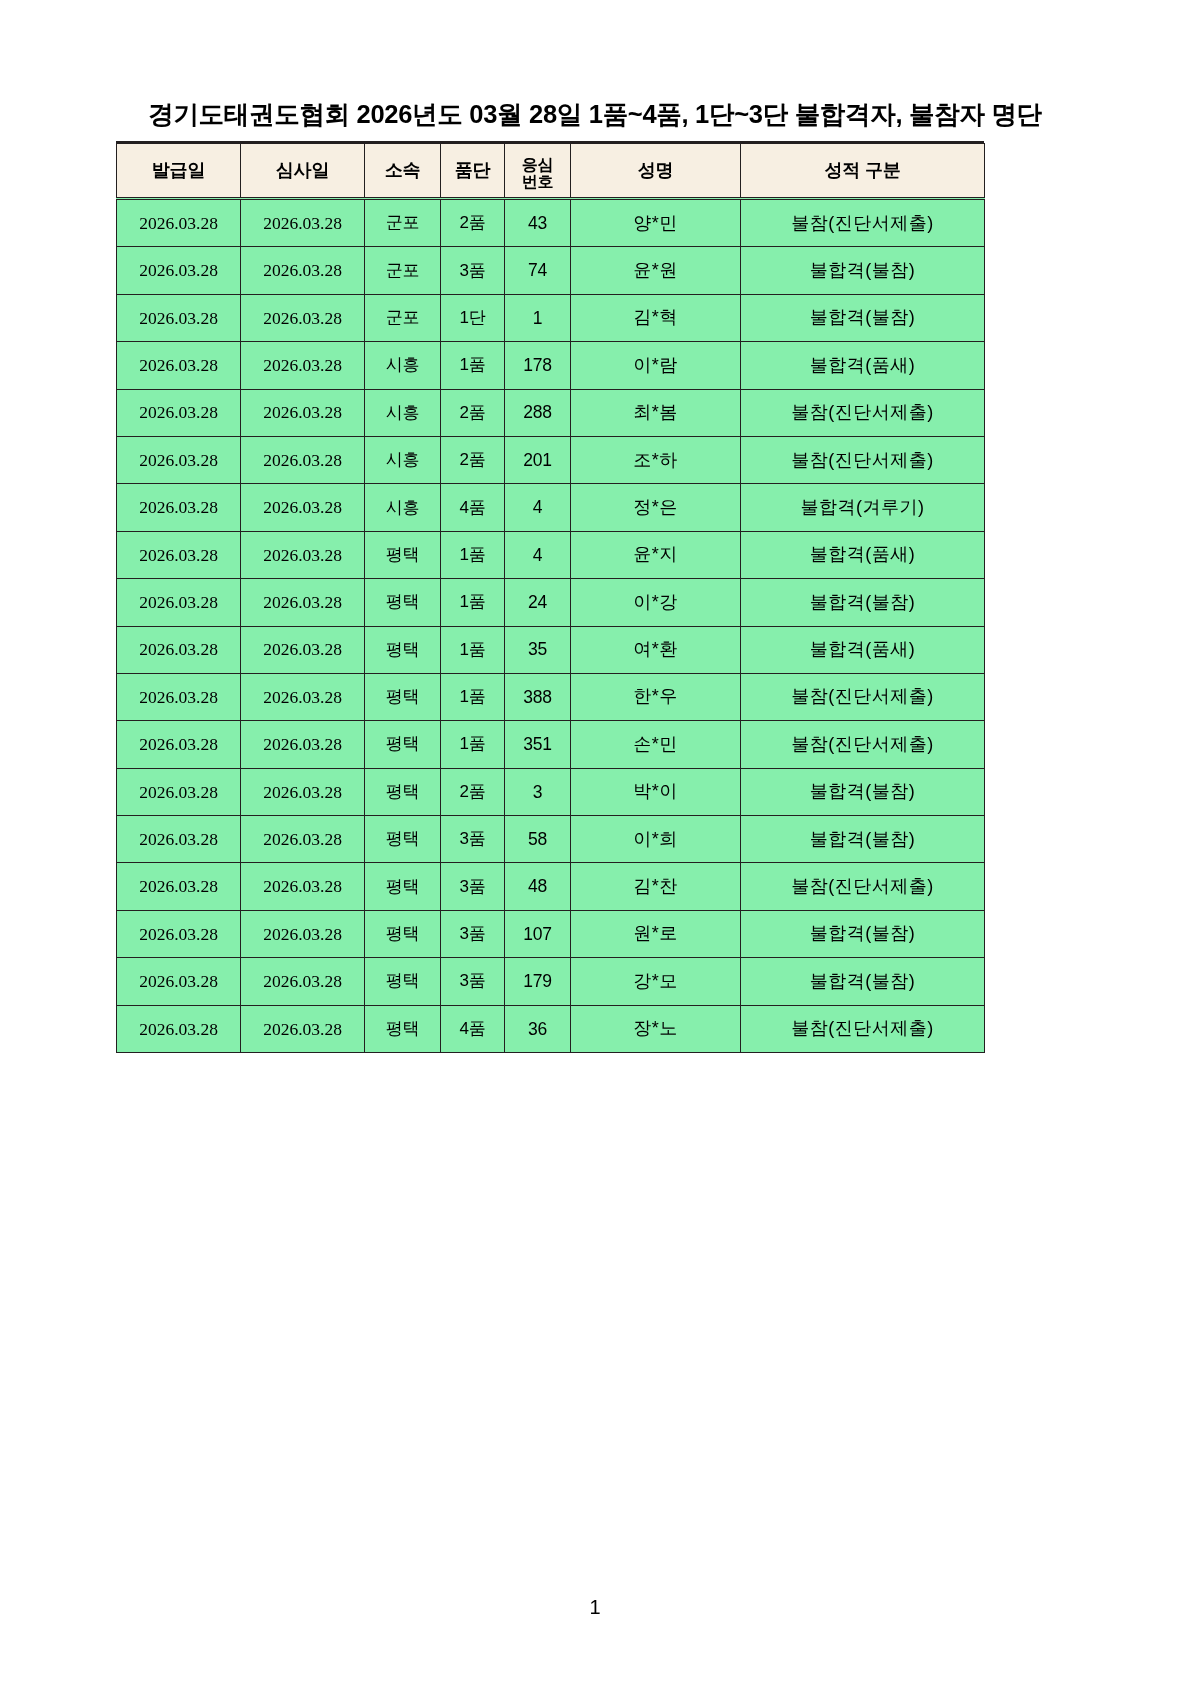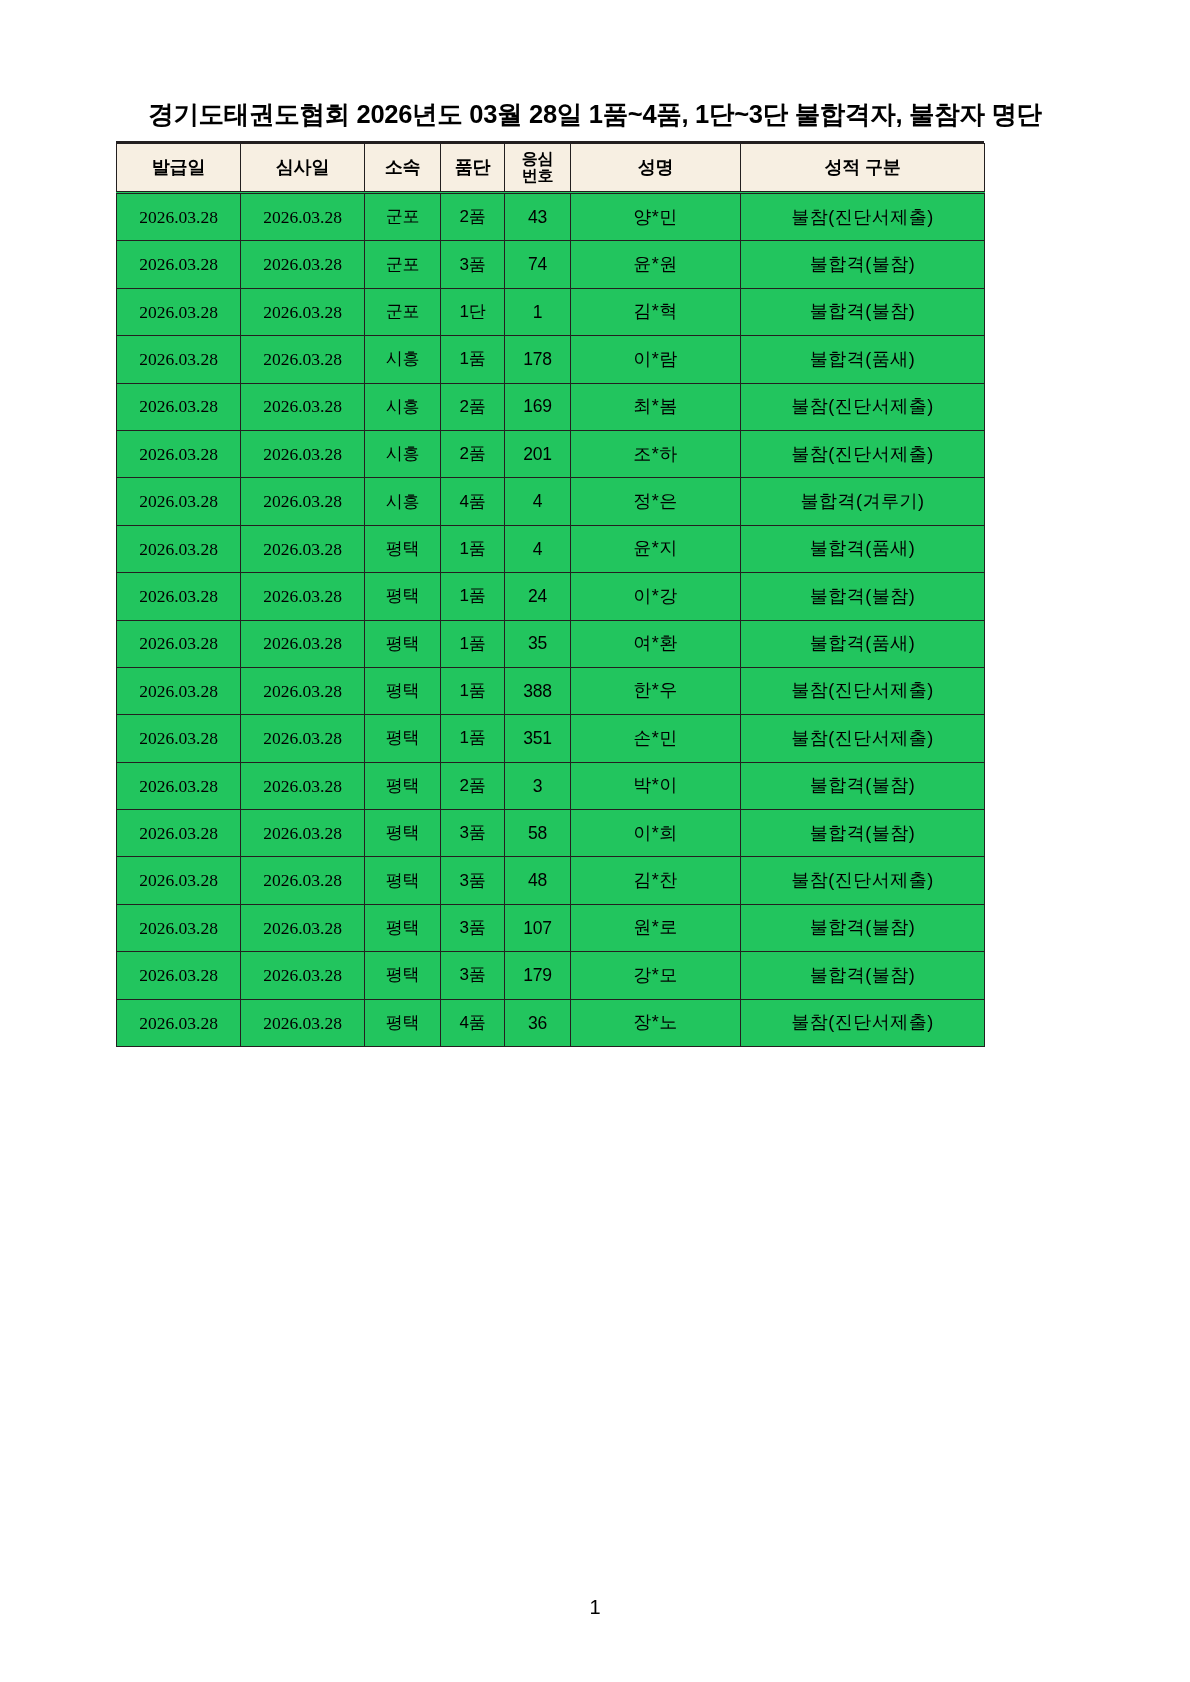--- a/index.html
+++ b/index.html
@@ -36,21 +36,21 @@
   .table-wrap {
     position: absolute;
     top: 143px;
     left: 116px;
     width: 868px;
   }
   table.roster {
     border-collapse: collapse;
     table-layout: fixed;
     width: 868px;
-    background: #22c55e;
+    background: #86efac;
   }
   table.roster col.c-issue   { width: 124px; }
   table.roster col.c-exam    { width: 124px; }
   table.roster col.c-branch  { width:  76px; }
   table.roster col.c-grade   { width:  64px; }
   table.roster col.c-number  { width:  66px; }
   table.roster col.c-name    { width: 170px; }
   table.roster col.c-result  { width: 244px; }
 
   table.roster th,
@@ -69,21 +69,21 @@
     background: #f7efe2;
     height: 46px;
     font-size: 18px;
     font-weight: bold;
     letter-spacing: -0.2px;
     border-bottom: 3px double #231f20;
   }
   table.roster thead th.two-line {
     font-size: 16px;
     line-height: 1.05;
-    padding-top: 1px;
+    padding-top: 7px;
   }
   table.roster thead th.two-line span {
     display: block;
   }
   table.roster tbody td {
     height: 46.4px;
     font-weight: normal;
     letter-spacing: -0.2px;
   }
   table.roster tbody td.cell-date {
@@ -186,21 +186,21 @@
             <td class="cell-text">1품</td>
             <td class="cell-num">178</td>
             <td class="cell-name">이*람</td>
             <td class="cell-result">불합격(품새)</td>
           </tr>
           <tr>
             <td class="cell-date">2026.03.28</td>
             <td class="cell-date">2026.03.28</td>
             <td class="cell-text">시흥</td>
             <td class="cell-text">2품</td>
-            <td class="cell-num">169</td>
+            <td class="cell-num">288</td>
             <td class="cell-name">최*봄</td>
             <td class="cell-result">불참(진단서제출)</td>
           </tr>
           <tr>
             <td class="cell-date">2026.03.28</td>
             <td class="cell-date">2026.03.28</td>
             <td class="cell-text">시흥</td>
             <td class="cell-text">2품</td>
             <td class="cell-num">201</td>
             <td class="cell-name">조*하</td>

